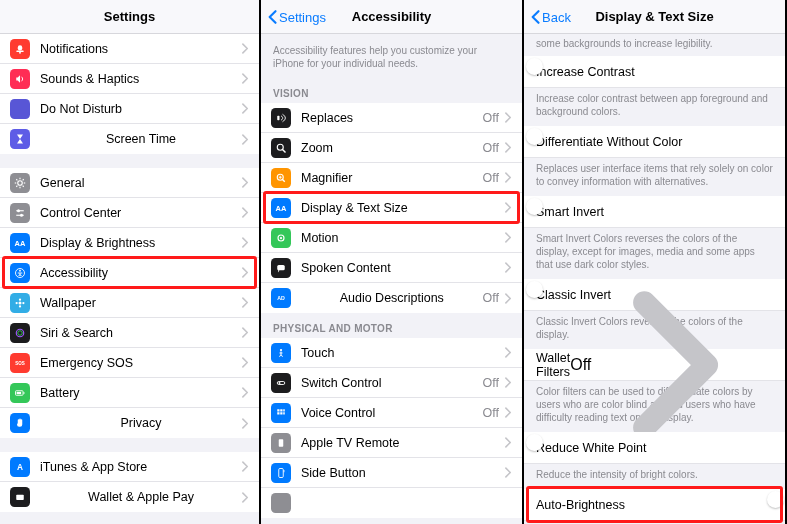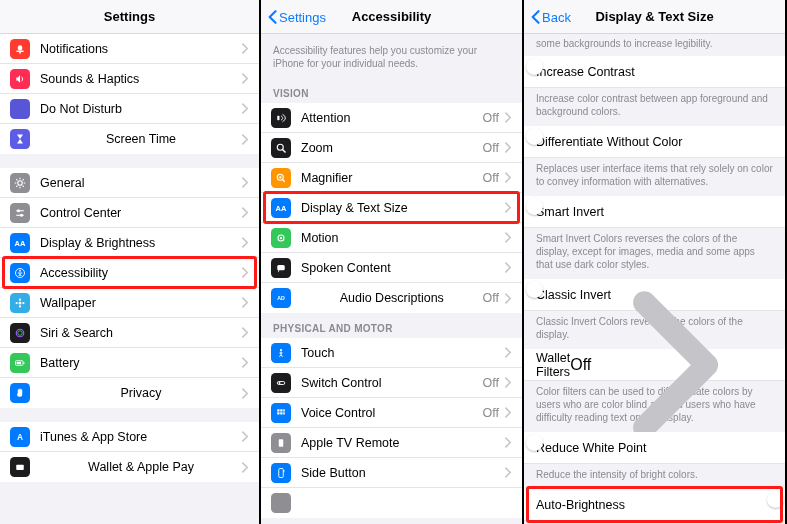--- a/index.html
+++ b/index.html
@@ -327,20 +327,32 @@
                 <use href="#g-siri"></use>
               </svg>
             </div>
         <span class="label">Siri &amp; Search</span>
         <svg class="chev">
               <use href="#chev"></use>
             </svg>
       </div>
           <div class="row" style="position:relative">
 
+        <div class="icon ic-red">
+              <svg>
+                <use href="#g-sos"></use>
+              </svg>
+            </div>
+        <span class="label">Emergency SOS</span>
+        <svg class="chev">
+              <use href="#chev"></use>
+            </svg>
+      </div>
+          <div class="row" style="position:relative">
+
         <div class="icon ic-green">
               <svg>
                 <use href="#g-battery"></use>
               </svg>
             </div>
         <span class="label">Battery</span>
         <svg class="chev">
               <use href="#chev"></use>
             </svg>
       </div>
@@ -400,21 +412,21 @@
     <div class="hint" style="padding-top:10px">Accessibility features help you customize your iPhone for your individual needs.</div>
         <div class="group-label">VISION</div>
         <div class="list">
           <div class="row" style="position:relative">
 
         <div class="icon ic-black">
               <svg>
                 <use href="#g-voiceover"></use>
               </svg>
             </div>
-        <span class="label">Attention</span>
+        <span class="label">Replaces</span>
         <span class="value">Off</span>
             <svg class="chev">
               <use href="#chev"></use>
             </svg>
       </div>
           <div class="row" style="position:relative">
 
         <div class="icon ic-black">
               <svg>
                 <use href="#g-zoom"></use>

